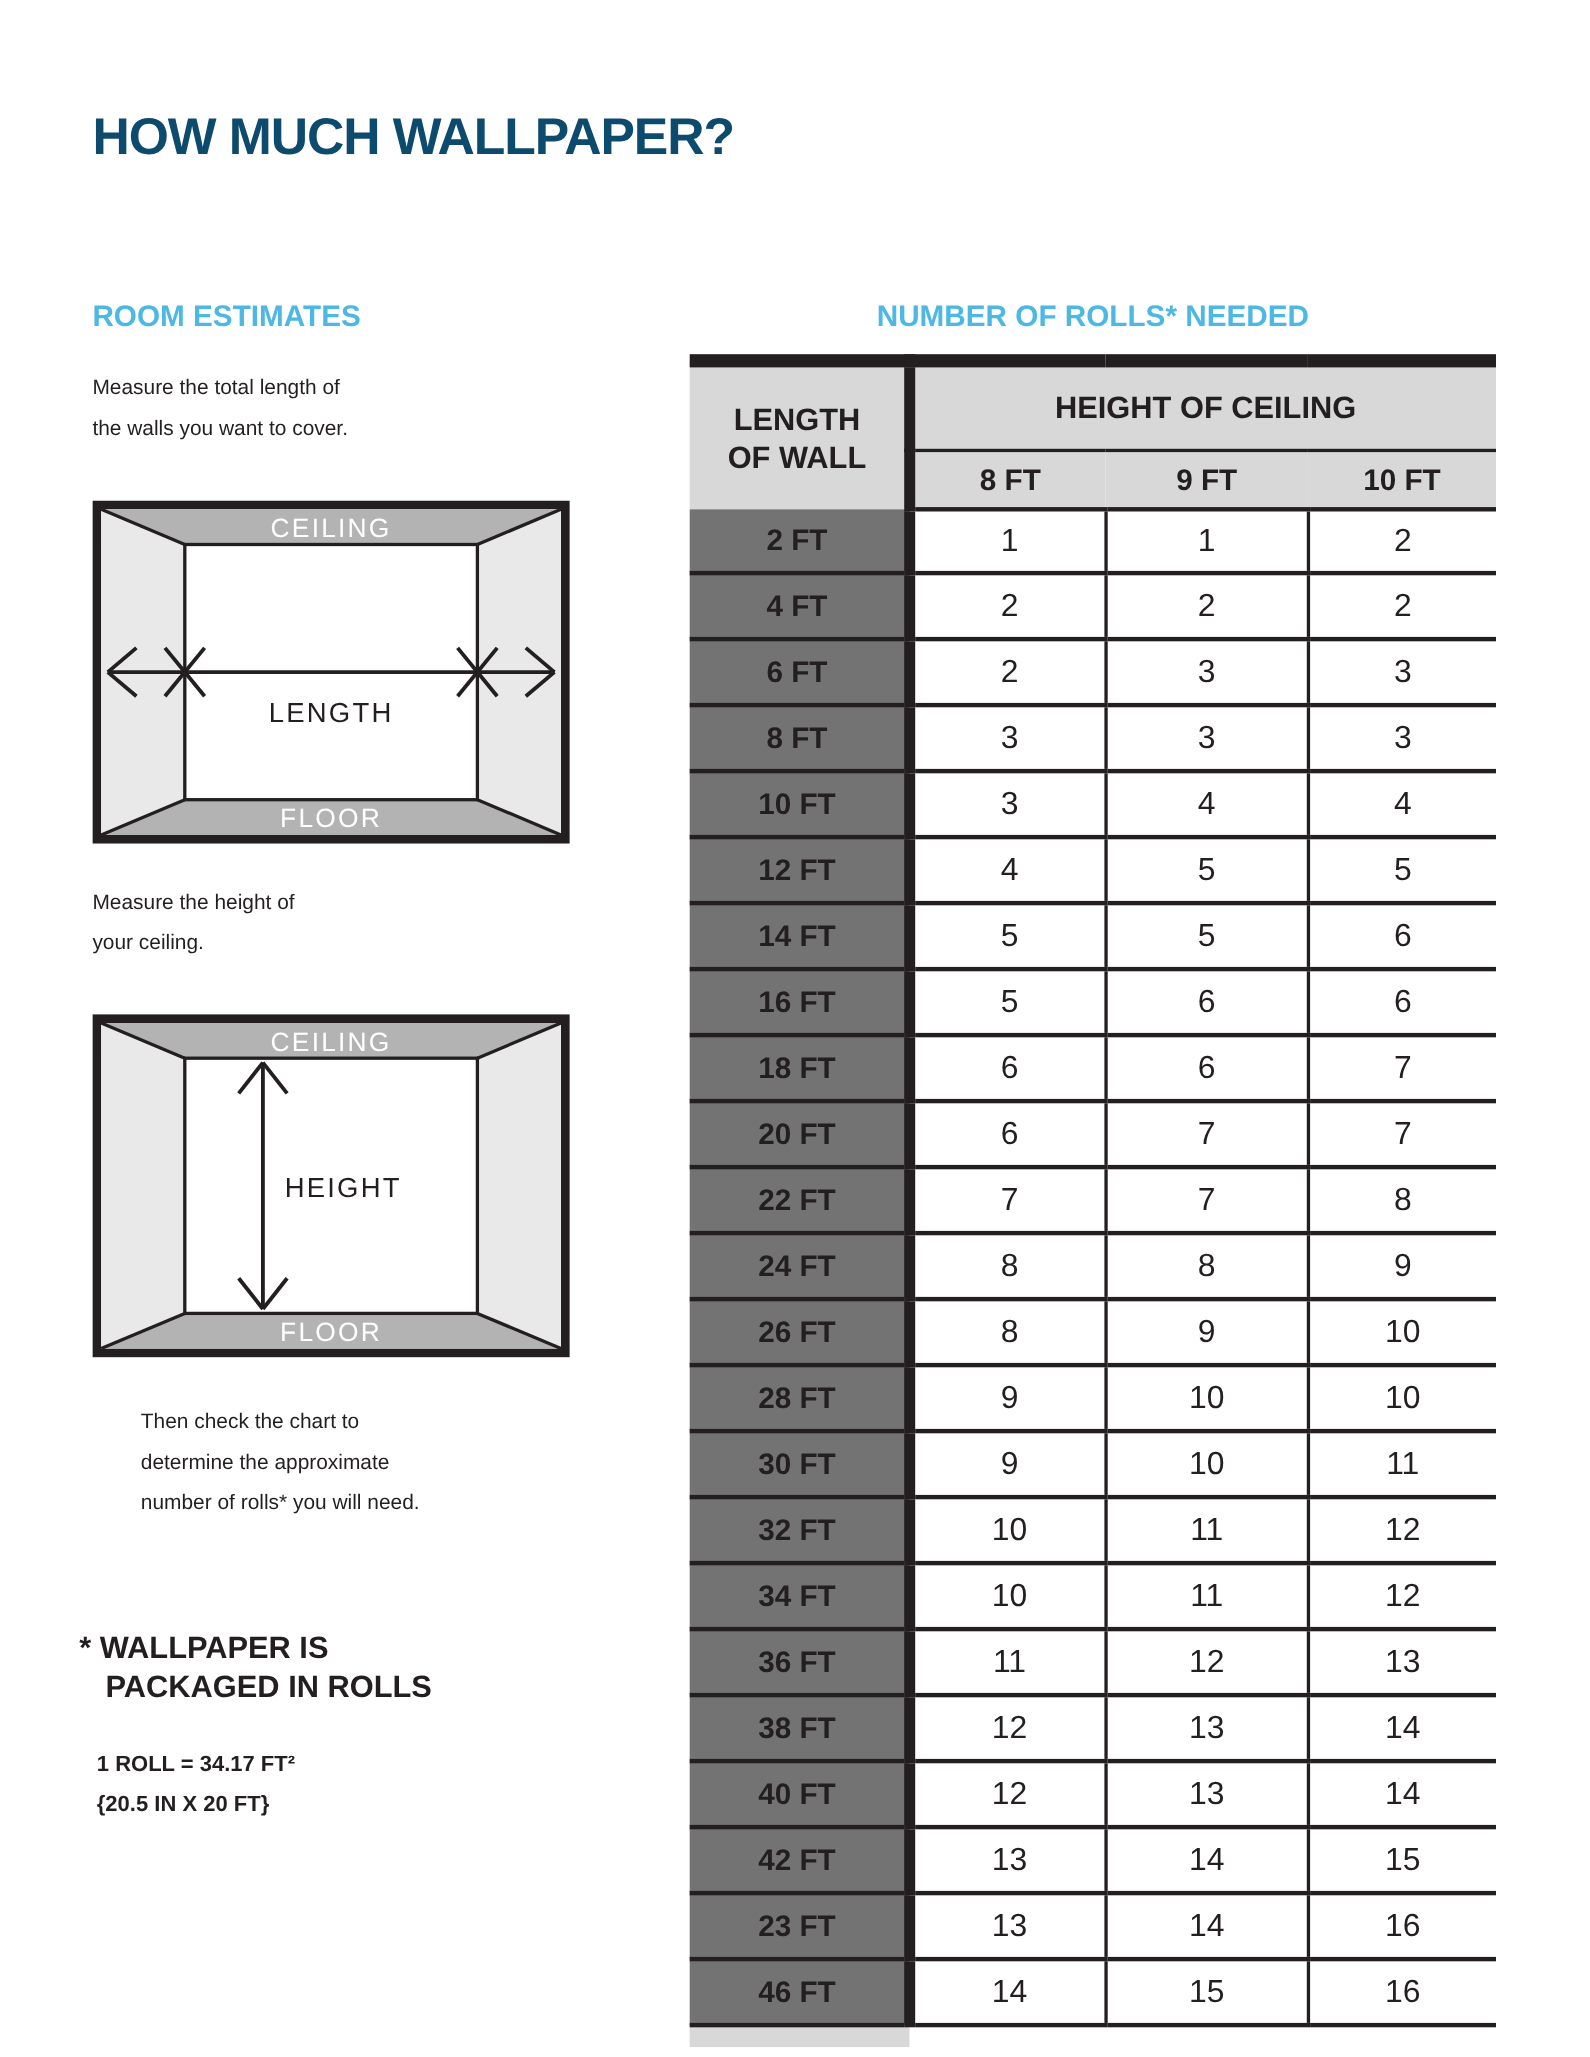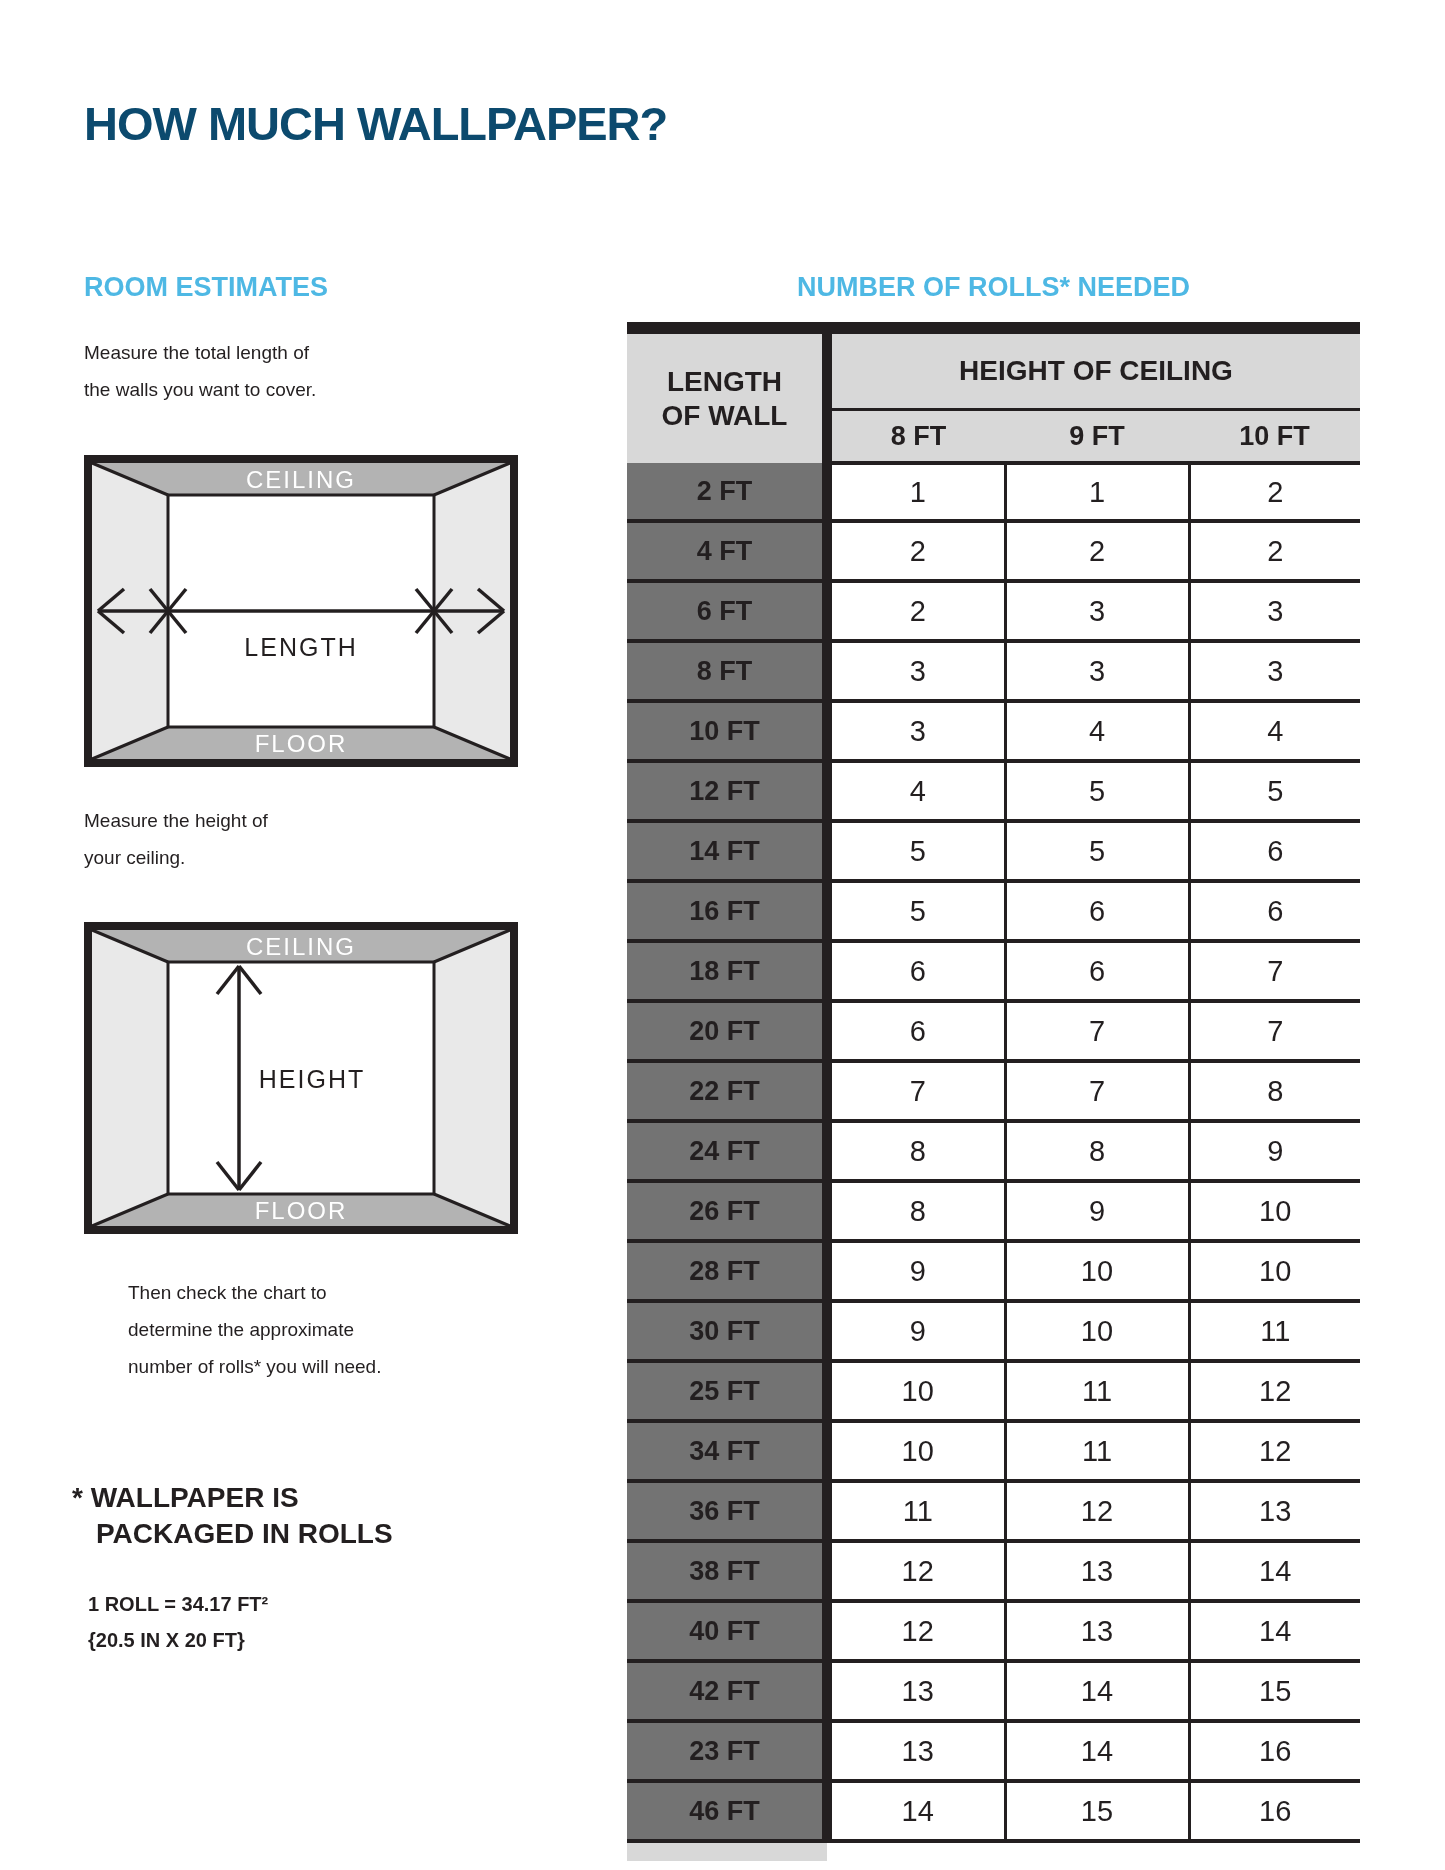--- a/index.html
+++ b/index.html
@@ -290,21 +290,21 @@
           <td class="data-cell">10</td>
           <td class="data-cell last">10</td>
         </tr>
         <tr>
           <td class="label-cell">30 FT</td>
           <td class="data-cell">9</td>
           <td class="data-cell">10</td>
           <td class="data-cell last">11</td>
         </tr>
         <tr>
-          <td class="label-cell">25 FT</td>
+          <td class="label-cell">32 FT</td>
           <td class="data-cell">10</td>
           <td class="data-cell">11</td>
           <td class="data-cell last">12</td>
         </tr>
         <tr>
           <td class="label-cell">34 FT</td>
           <td class="data-cell">10</td>
           <td class="data-cell">11</td>
           <td class="data-cell last">12</td>
         </tr>

